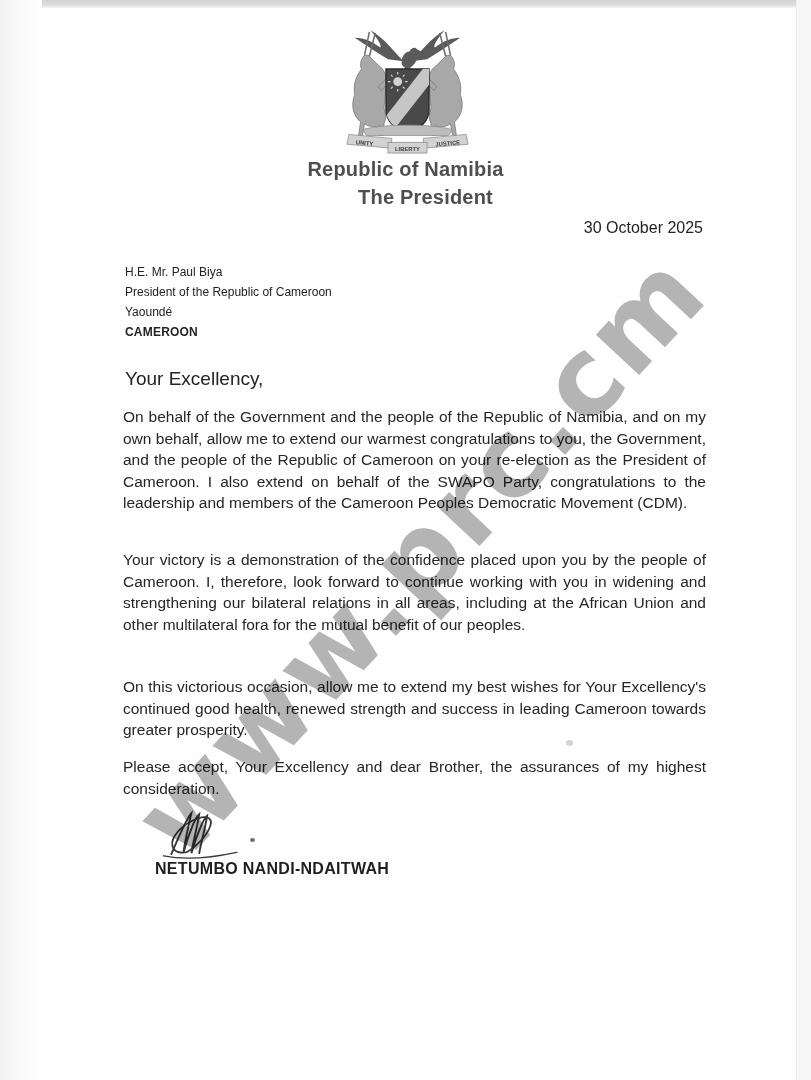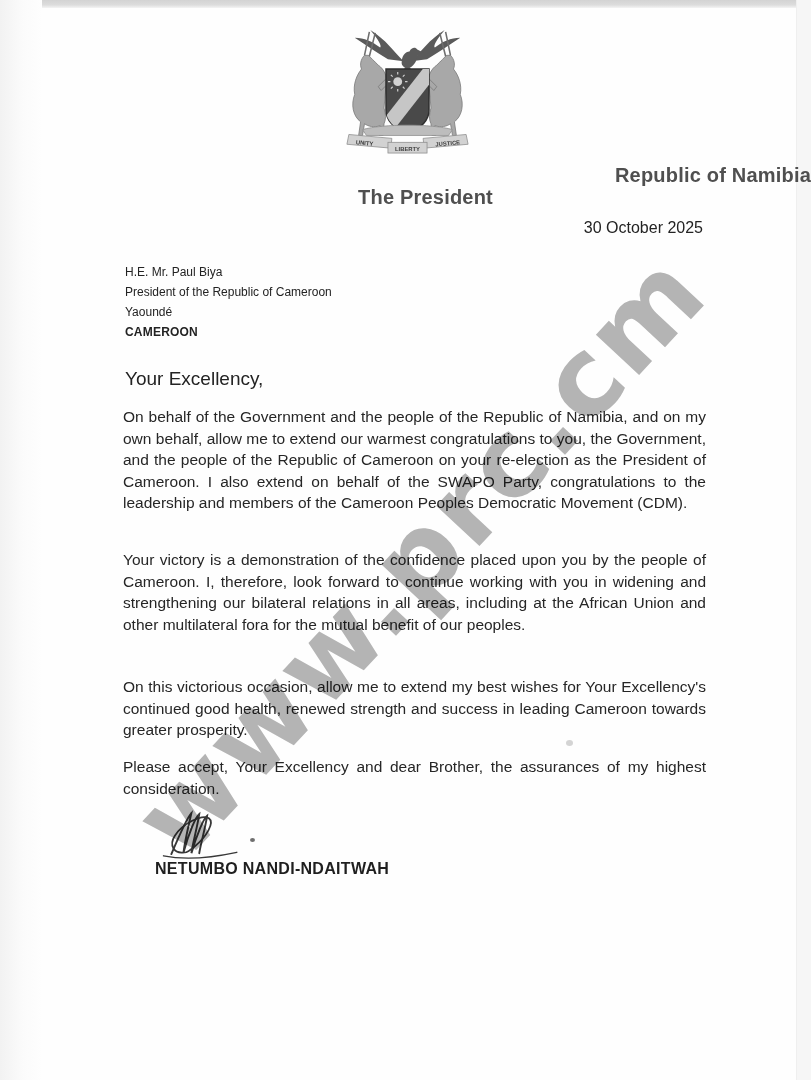--- a/index.html
+++ b/index.html
@@ -27,21 +27,21 @@
     background: #f6f6f6;
     border-left: 1px solid #efefef;
   }
   
   .crest { position: absolute; left: 329px; top: 26px; }
   .title-line {
     position: absolute; left: 0; width: 811px;
     text-align: center; font-weight: bold; font-size: 20px;
     color: #4f4f4f; letter-spacing: 0.2px;
   }
-  .title-country { top: 164px; text-align: right; }
+  .title-country { top: 158px; }
   .title-office  { top: 186px; margin-left: 20px; }
   
   .date-line {
     position: absolute; top: 219px; right: 108px;
     font-size: 16px; color: #232323;
   }
   
   .recipient {
     position: absolute; left: 125px; top: 262px;
     font-size: 12px; line-height: 20px; color: #232323;

